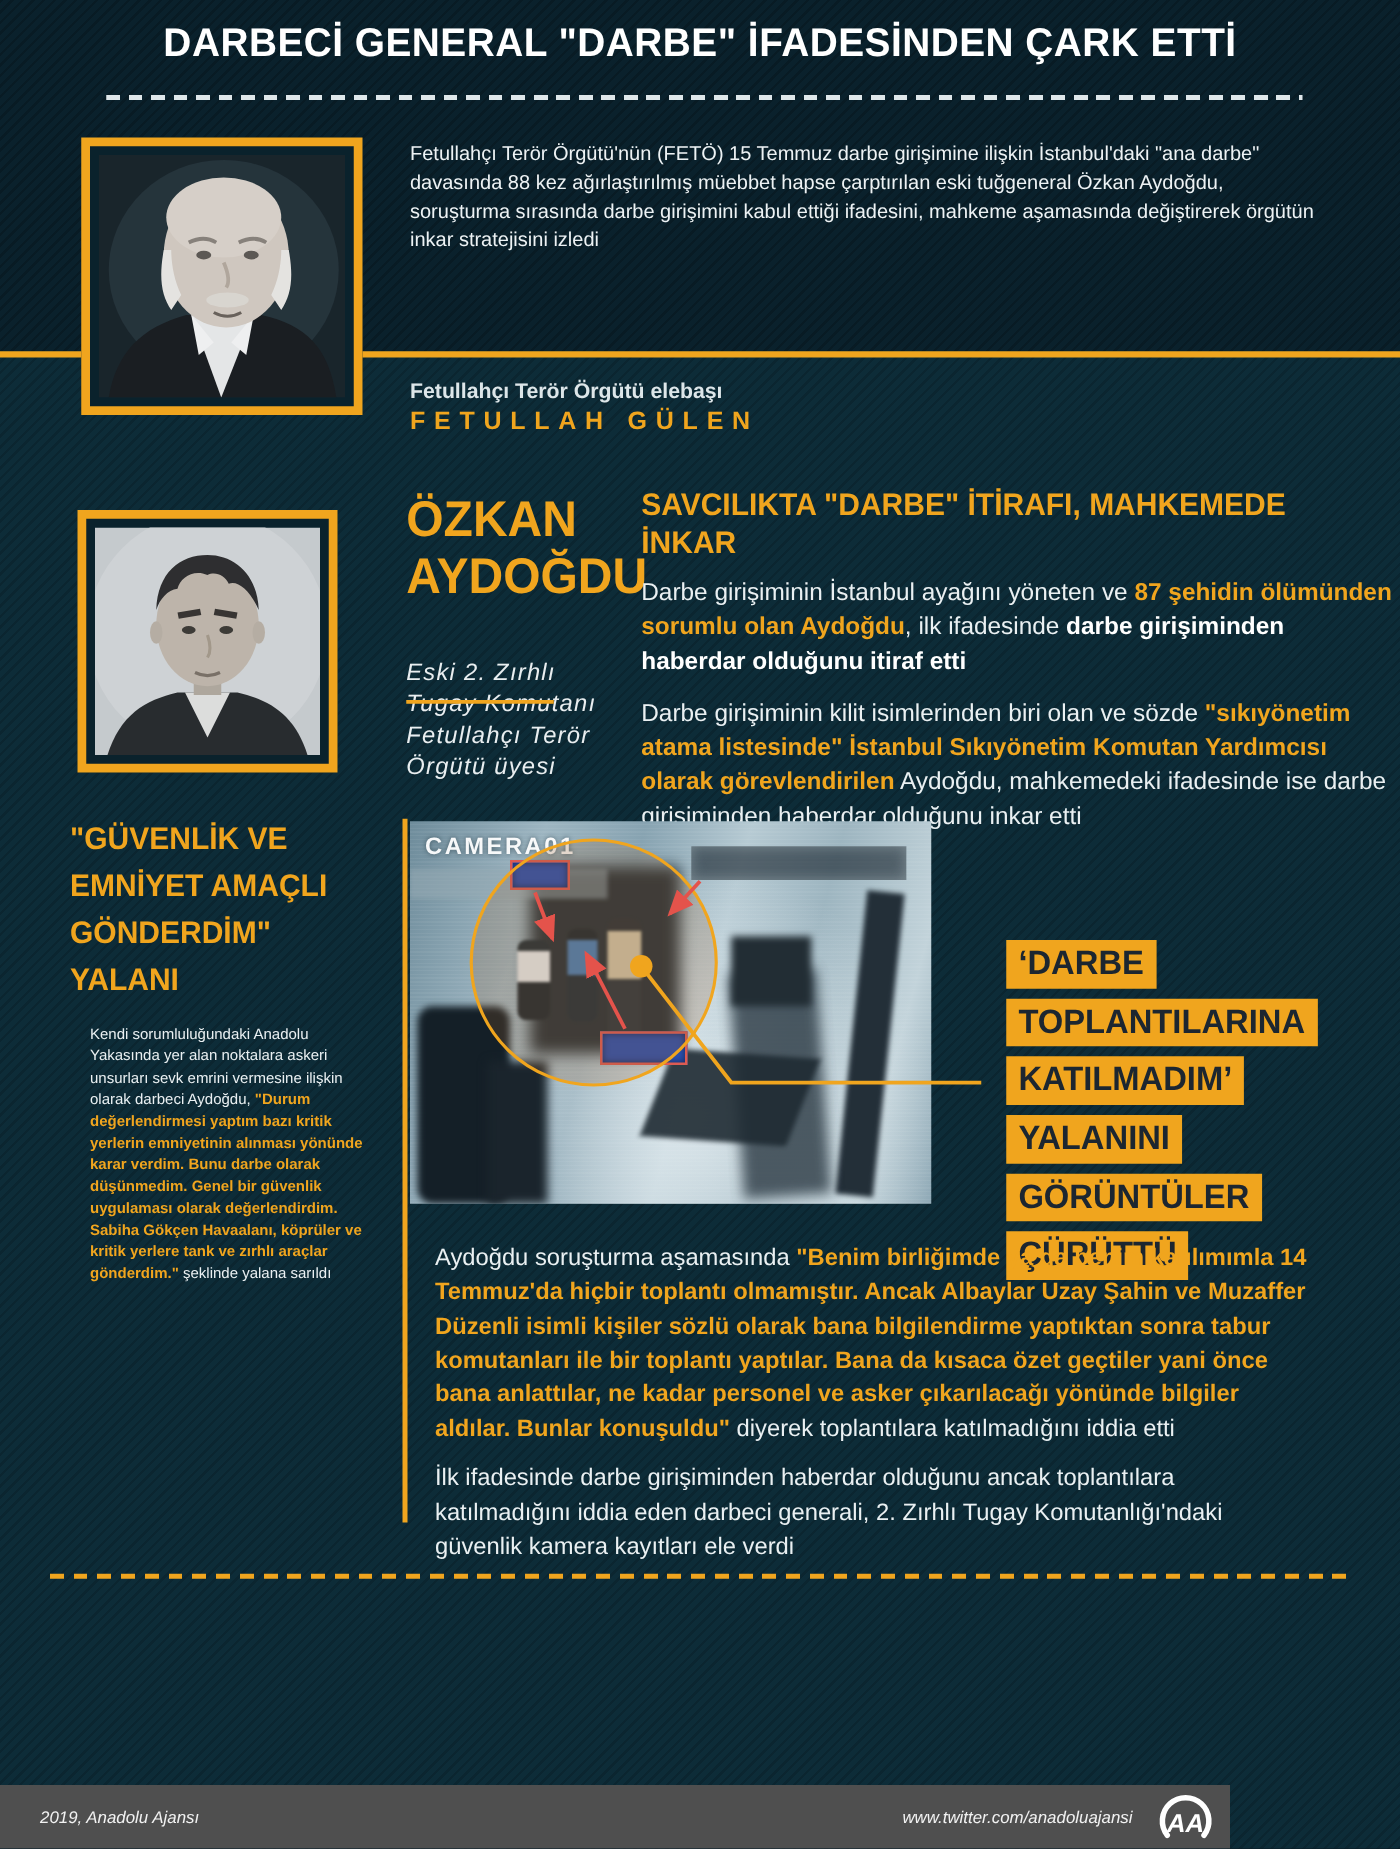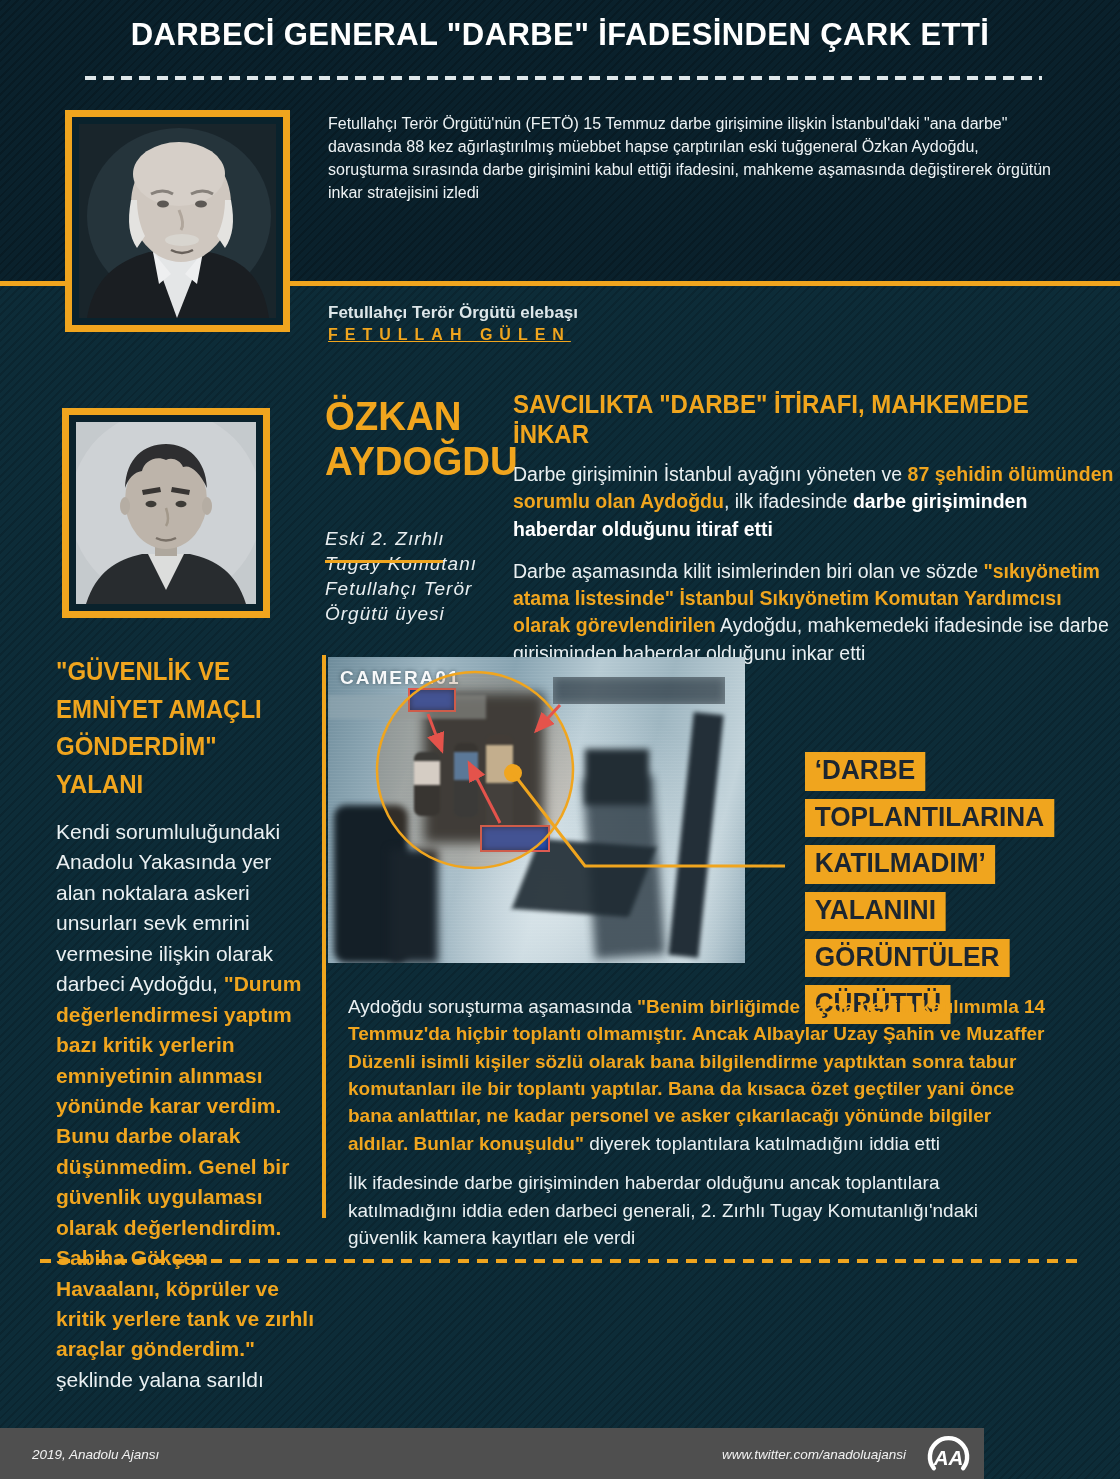--- a/index.html
+++ b/index.html
@@ -23,42 +23,42 @@
 
   
   .photo-frame{box-sizing:border-box;border:7px solid #f0a51e;background:#0a222c;padding:7px;z-index:2;}
   .photo-frame svg{display:block;width:100%;height:100%;filter:saturate(.65) contrast(.96);}
   .frame-gulen{left:65px;top:110px;width:225px;height:222px;}
   .frame-aydogdu{left:62px;top:408px;width:208px;height:210px;}
 
   
   .intro-text{left:328px;top:112px;width:735px;font-size:16px;line-height:1.44;color:#edf2f4;}
   .caption-role{left:328px;top:303px;font-size:17px;color:#dde6e9;font-weight:bold;}
-  .caption-name{left:328px;top:326px;font-size:16px;font-weight:700;color:#f0a51e;letter-spacing:7px;text-decoration:underline;}
+  .caption-name{left:328px;top:326px;font-size:20px;font-weight:700;color:#f0a51e;letter-spacing:7px;}
 
   
   .profile-name{left:325px;top:394px;font-size:40px;font-weight:800;color:#f0a51e;
         line-height:1.13;white-space:pre-line;transform:scaleX(.96);transform-origin:left top;}
   .profile-role{left:325px;font-style:italic;color:#e9eef0;font-size:19px;line-height:1.32;
         white-space:pre-line;letter-spacing:1px;}
   .role1{top:502px;margin-top:24px;} .role2{top:576px;}
   .profile-divider{left:325px;top:560px;width:118px;height:3px;background:#f0a51e;}
 
   
   .confession{left:513px;top:389px;width:602px;}
   .sec-heading{font-size:25px;font-weight:800;color:#f0a51e;margin:0 0 12px 0;
         transform:scaleX(.96);transform-origin:left;line-height:1.2;}
   .confession p{margin:0 0 15px 0;font-size:19.5px;line-height:1.4;color:#eaf0f2;}
   .gold{color:#f0a51e;font-weight:700;}
   .boldwhite{color:#ffffff;font-weight:700;}
 
   
   .left-col{left:56px;top:653px;width:258px;}
   .left-col .sec-heading{line-height:1.5;white-space:pre-line;margin-bottom:14px;}
-  .left-col p{margin:0;font-size:21px;line-height:1.45;color:#eaf0f2;}
+  .left-col p{margin:16px;font-size:12px;line-height:1.45;color:#eaf0f2;}
 
   .v-line{left:322px;top:655px;width:4px;height:563px;background:#f0a51e;}
 
   
   .cctv{left:328px;top:657px;width:417px;height:306px;overflow:hidden;
         background:
           repeating-linear-gradient(0deg, rgba(255,255,255,0.05) 0 1px, rgba(0,0,0,0) 1px 3px),
           radial-gradient(ellipse at 55% 78%, rgba(236,243,246,.7), rgba(0,0,0,0) 60%),
           linear-gradient(105deg,#6e8c9b 0%,#9db5c1 22%,#87a3b1 38%,#b6cad3 55%,#9db5c0 70%,#c2d3da 88%,#8fa9b6 100%);}
   .cctv > div{position:absolute;}
@@ -174,21 +174,21 @@
 AYDOĞDU</div>
   <div class="abs profile-role role1">Eski 2. Zırhlı
 Tugay Komutanı</div>
   <div class="abs profile-divider"></div>
   <div class="abs profile-role role2">Fetullahçı Terör
 Örgütü üyesi</div>
 
   <div class="abs confession">
     <div class="sec-heading">SAVCILIKTA "DARBE" İTİRAFI, MAHKEMEDE İNKAR</div>
     <p><span>Darbe girişiminin İstanbul ayağını yöneten ve </span><span class="gold">87 şehidin ölümünden sorumlu olan Aydoğdu</span><span>, ilk ifadesinde </span><span class="boldwhite">darbe girişiminden haberdar olduğunu itiraf etti</span></p>
-    <p><span>Darbe aşamasında kilit isimlerinden biri olan ve sözde </span><span class="gold">"sıkıyönetim atama listesinde" İstanbul Sıkıyönetim Komutan Yardımcısı olarak görevlendirilen</span><span> Aydoğdu, mahkemedeki ifadesinde ise darbe girişiminden haberdar olduğunu inkar etti</span></p>
+    <p><span>Darbe girişiminin kilit isimlerinden biri olan ve sözde </span><span class="gold">"sıkıyönetim atama listesinde" İstanbul Sıkıyönetim Komutan Yardımcısı olarak görevlendirilen</span><span> Aydoğdu, mahkemedeki ifadesinde ise darbe girişiminden haberdar olduğunu inkar etti</span></p>
   </div>
 
   <div class="abs left-col">
     <div class="sec-heading">"GÜVENLİK VE
 EMNİYET AMAÇLI
 GÖNDERDİM" YALANI</div>
     <p><span>Kendi sorumluluğundaki Anadolu Yakasında yer alan noktalara askeri unsurları sevk emrini vermesine ilişkin olarak darbeci Aydoğdu, </span><span class="gold">"Durum değerlendirmesi yaptım bazı kritik yerlerin emniyetinin alınması yönünde karar verdim. Bunu darbe olarak düşünmedim. Genel bir güvenlik uygulaması olarak değerlendirdim. Sabiha Gökçen Havaalanı, köprüler ve kritik yerlere tank ve zırhlı araçlar gönderdim."</span><span> şeklinde yalana sarıldı</span></p>
   </div>
 
   <div class="abs v-line"></div>

